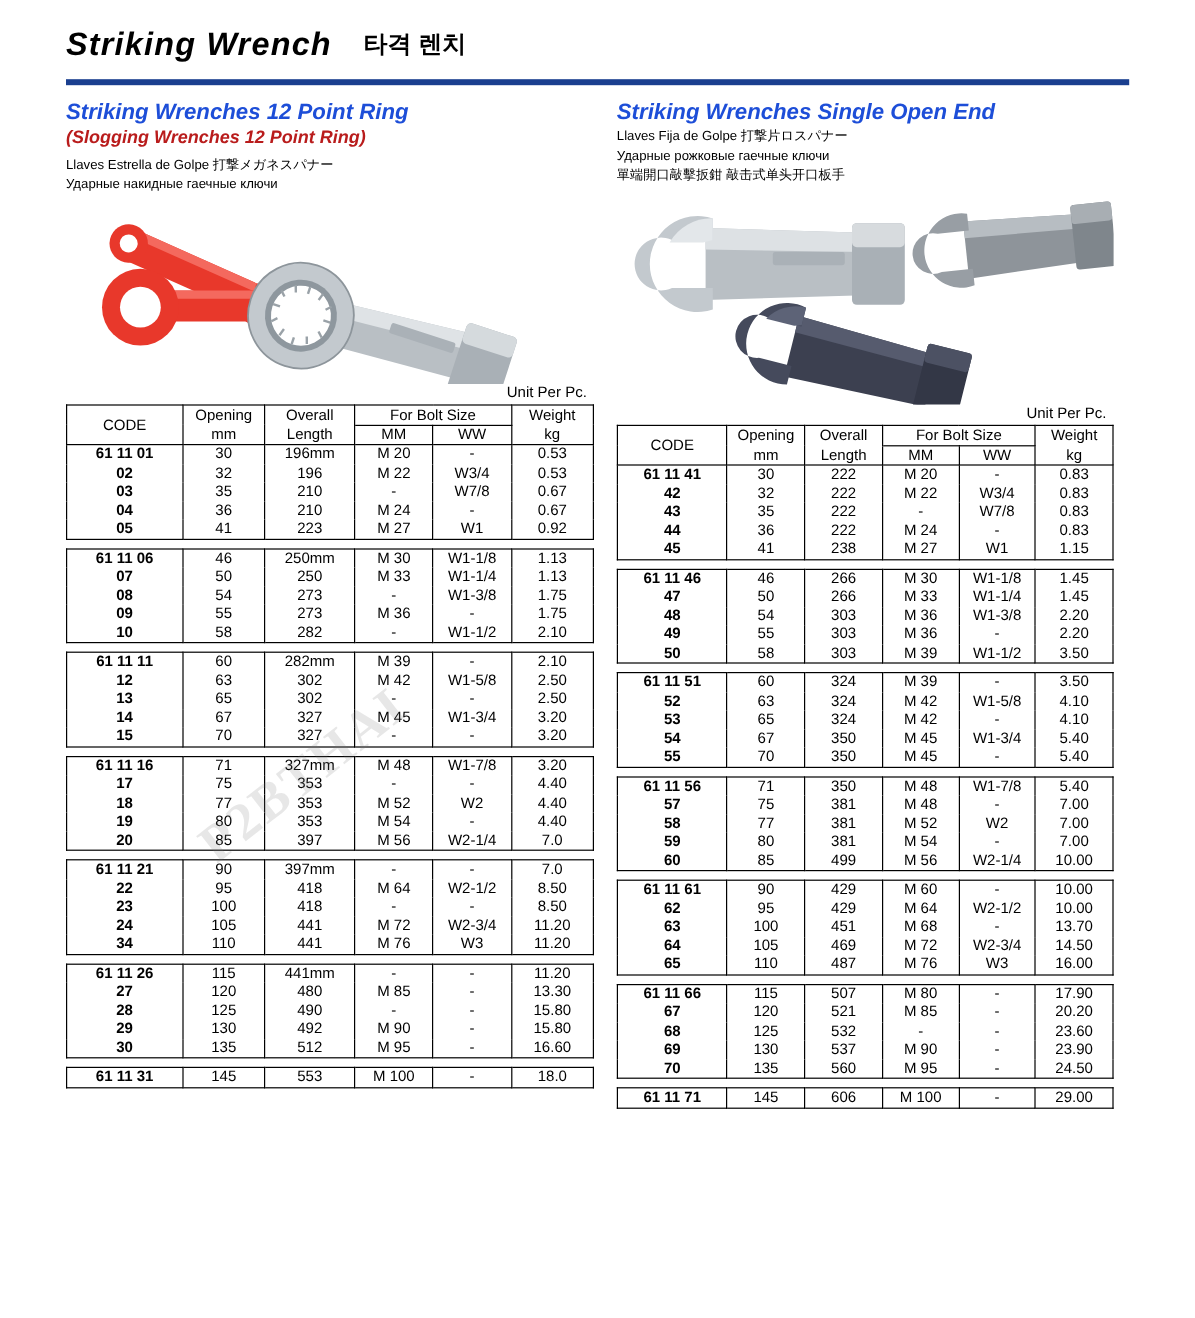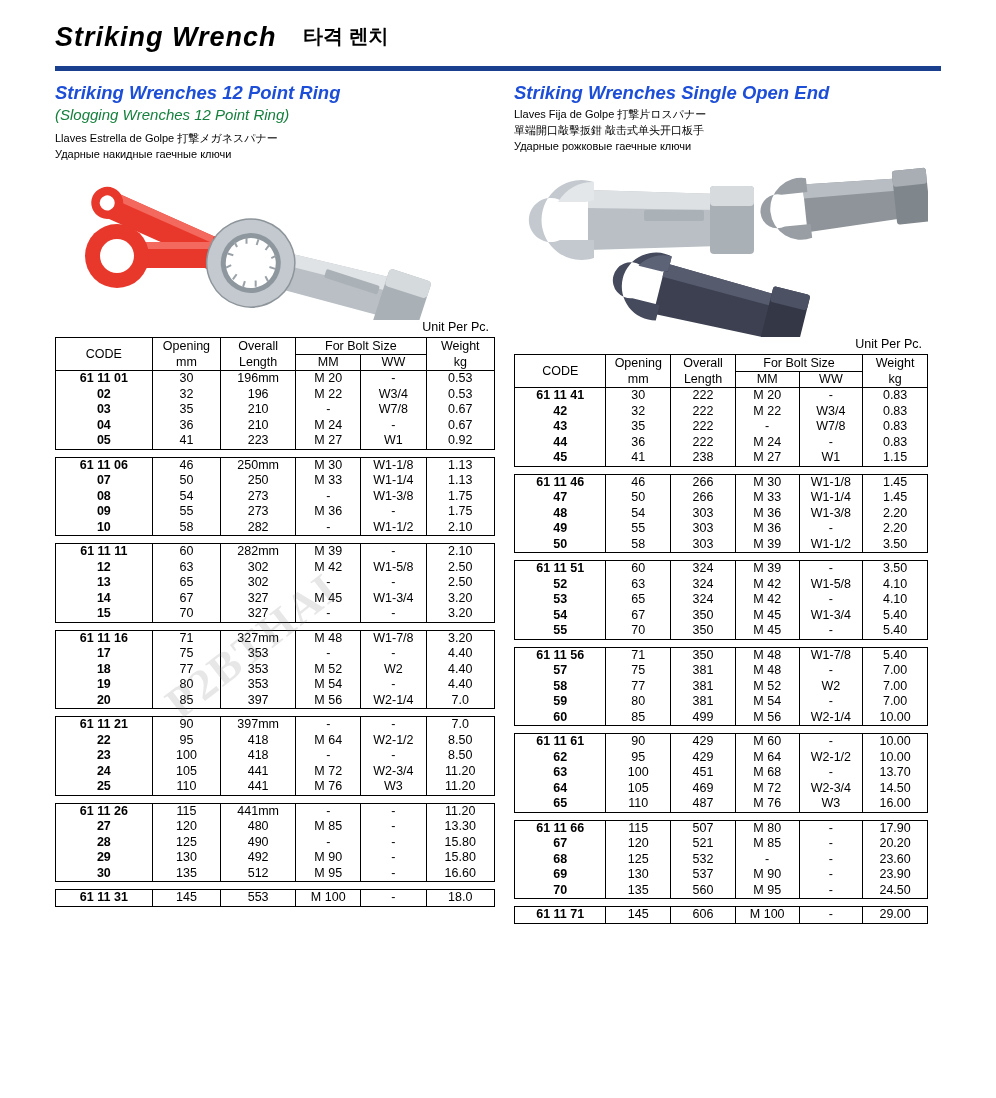--- a/index.html
+++ b/index.html
@@ -33,21 +33,21 @@
   
   .col{position:absolute;top:82px;}
   .col-left{left:55px;width:440px;}
   .col-right{left:514px;width:414px;}
 
   .sec-title{
     font-size:18.5px;font-weight:bold;font-style:italic;color:#1d4ed8;
     margin:0 0 2px 0;white-space:nowrap;
   }
   .sec-sub{
-    font-size:15px;font-weight:normal;font-style:italic;color:#15803d;
+    font-size:15px;font-weight:bold;font-style:italic;color:#b91c1c;
     margin:0 0 7px 0;white-space:nowrap;
   }
   .lang{font-size:11px;line-height:16px;margin:0;}
   .lang-block{margin-bottom:2px;}
 
   
   .imgbox{position:relative;height:150px;margin-top:8px;}
 
   .unitper{
     font-size:12.5px;text-align:right;margin:0 6px 3px 0;
@@ -367,21 +367,21 @@
           </tr>
           <tr>
             <td class="code">24</td>
             <td>105</td>
             <td>441</td>
             <td>M 72</td>
             <td>W2-3/4</td>
             <td>11.20</td>
           </tr>
           <tr class="grp-last">
-            <td class="code">25</td>
+            <td class="code">34</td>
             <td>110</td>
             <td>441</td>
             <td>M 76</td>
             <td>W3</td>
             <td>11.20</td>
           </tr>
           <tr class="spacer">
             <td class="sp" colspan="6"></td>
           </tr>
           <tr class="grp-first">
@@ -436,22 +436,22 @@
             <td>18.0</td>
           </tr>
         </tbody>
     </table>
   </div>
 
   <div class="col col-right">
     <div class="sec-title">Striking Wrenches Single Open End</div>
     <div class="lang-block">
       <p class="lang">Llaves Fija de Golpe  打撃片ロスパナー</p>
+      <p class="lang">Ударные рожковые гаечные ключи</p>
       <p class="lang">單端開口敲擊扳鉗  敲击式单头开口板手</p>
-      <p class="lang">Ударные рожковые гаечные ключи</p>
     </div>
 
     <div class="imgbox" style="height:175px">
       <svg width="414" height="175" viewBox="0 0 414 175">
 
         <g transform="translate(10,18)">
           <path d="M64 10 L196 14 L196 66 L64 70 Z" fill="#b9bfc4"></path>
           <path d="M64 10 L196 14 L196 30 L64 28 Z" fill="#dde1e4"></path>
           <rect x="186" y="6" width="44" height="68" rx="4" fill="#a9b0b6"></rect>
           <rect x="186" y="6" width="44" height="20" rx="4" fill="#d7dbde"></rect>

